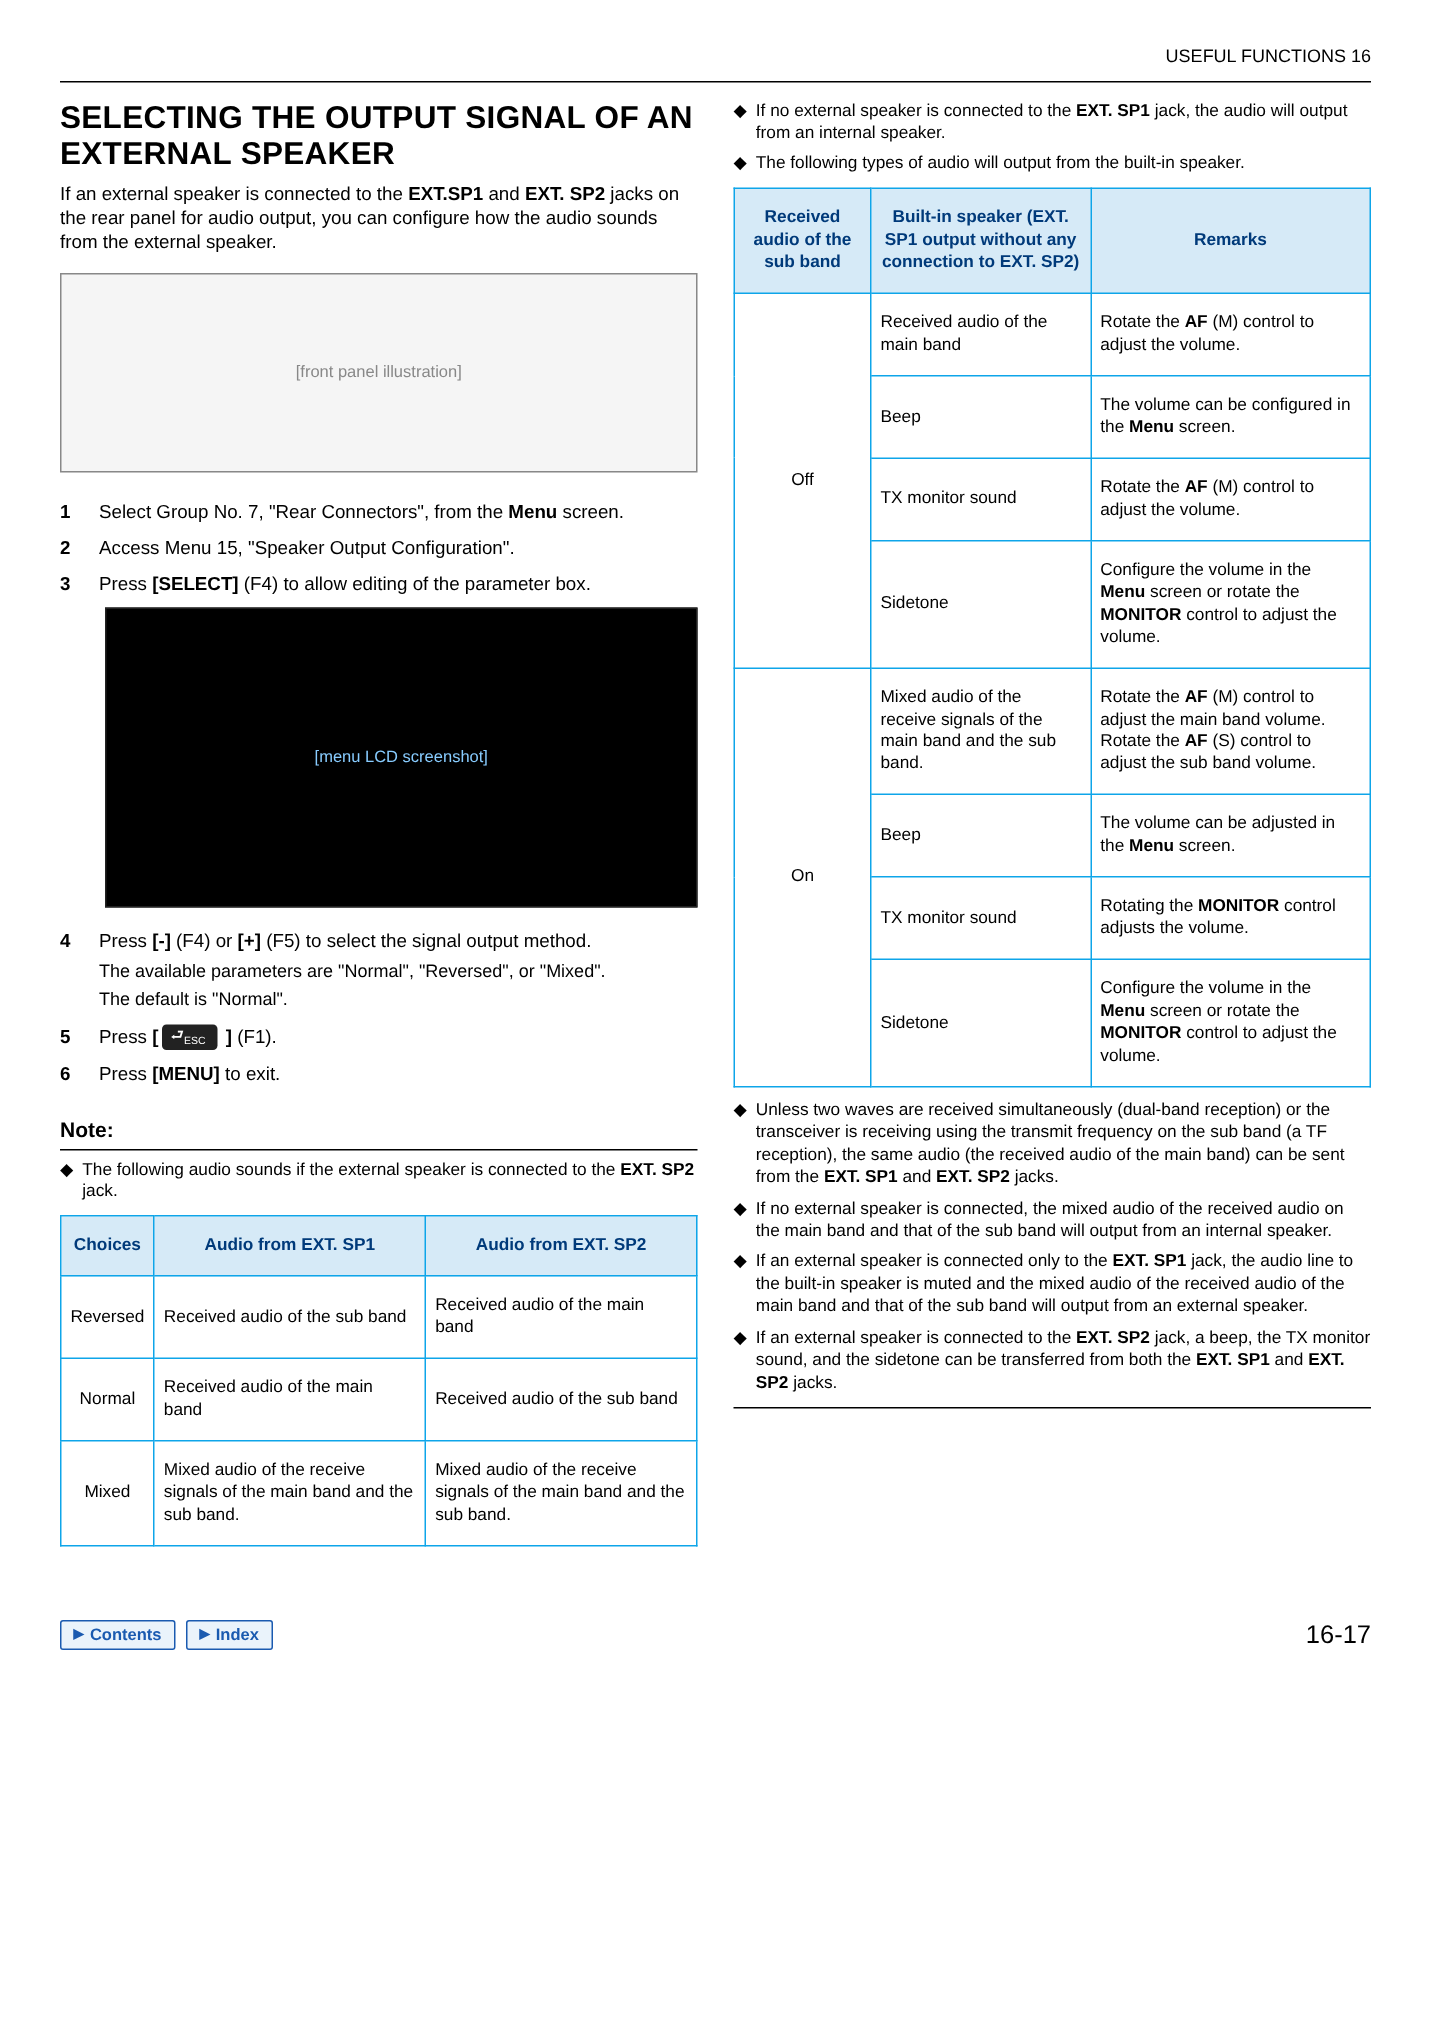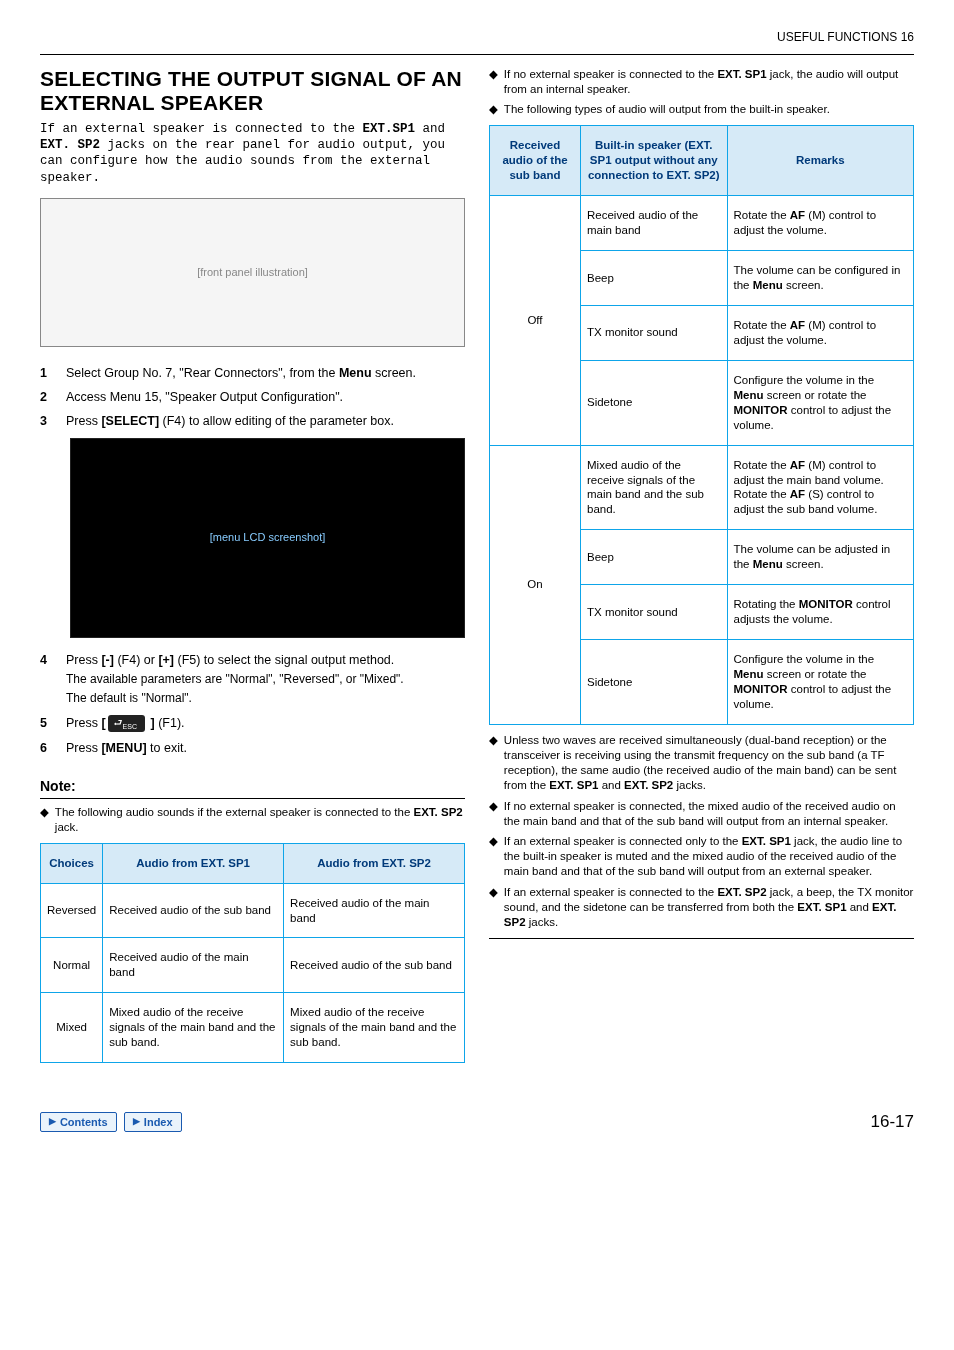--- a/index.html
+++ b/index.html
@@ -17,28 +17,28 @@
   .columns { display: flex; gap: 24px; }
   .col { flex: 1; min-width: 0; }
   .section-title {
     font-family: "Arial Narrow", Arial, sans-serif;
     font-weight: bold;
     font-size: 21px;
     margin-bottom: 6px;
     line-height:1.15;
     letter-spacing:0.2px;
   }
-  .para { font-size: 12.5px; margin-bottom: 0; font-family: Liberation Mono, monospace; }
+  .para { font-size: 12.5px; margin-bottom: 0; }
   .placeholder {
     border: 1px solid #888;
     background: #f5f5f5;
     display:flex; align-items:center; justify-content:center;
     color:#888; font-size:11px;
   }
-  .ph-panel { height: 149px; margin: 12px 0 18px 0; }
+  .ph-panel { height: 133px; margin: 12px 0 18px 0; }
   .ph-lcd { height: 200px; margin: 6px 0 14px 30px; width: calc(100% - 30px); background:#000000; color:#8cf; border:1px solid #222;}
   ol.steps { list-style: none; margin: 0 0 8px 0; padding:0; }
   ol.steps > li { display:flex; gap:12px; margin-bottom:8px; font-size:12.5px; }
   ol.steps .num { font-weight:bold; width:14px; flex-shrink:0; }
   ol.steps .body { flex:1; }
   .subpara { margin-top:4px; font-size:12px; }
   .note-label { font-weight:bold; font-size:14px; margin-top:20px;}
   .note-hr { border:none; border-top:1px solid #000; margin:3px 0 6px 0;}
   ul.bullets { list-style:none; padding:0; margin:0 0 8px 0;}
   ul.bullets li { display:flex; gap:6px; font-size:11.5px; margin-bottom:6px;}

